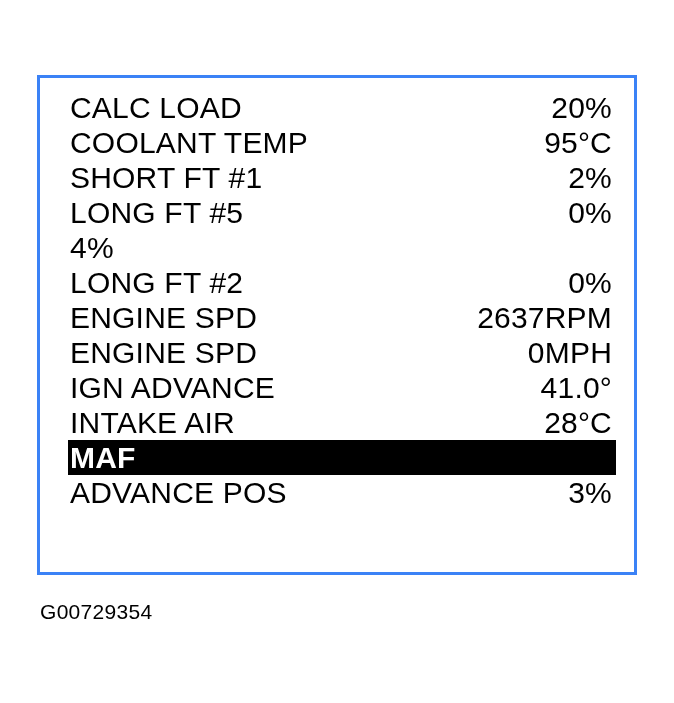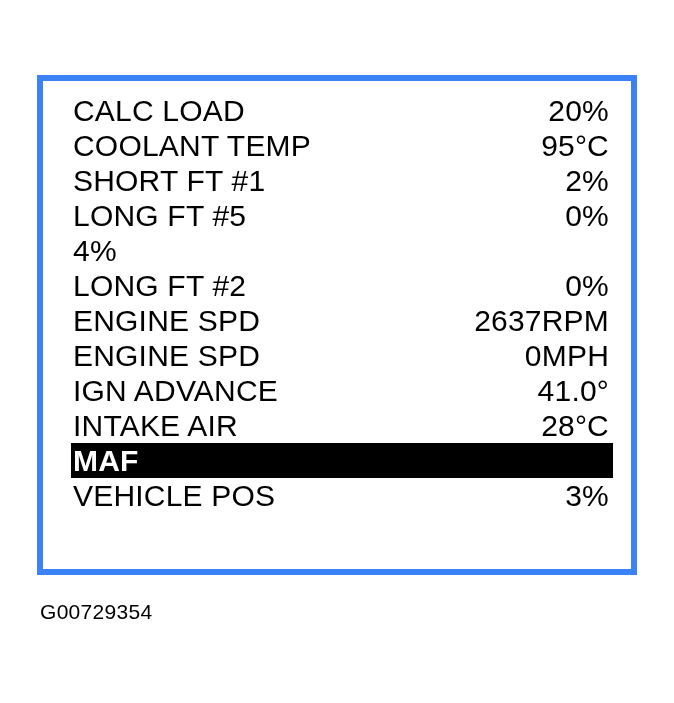--- a/index.html
+++ b/index.html
@@ -14,21 +14,21 @@
     color: #000000;
     position: relative;
     overflow: hidden;
   }
   .screen-frame {
     position: absolute;
     left: 37px;
     top: 75px;
     width: 600px;
     height: 500px;
-    border: 6px solid #3b82f6;
+    border: 3px solid #3b82f6;
     box-sizing: border-box;
     background: #ffffff;
   }
   .pid-list {
     position: absolute;
     left: 28px;
     top: 12px;
     right: 18px;
   }
   .pid-row {
@@ -105,19 +105,19 @@
         <span class="pid-value">41.0°</span>
       </div>
       <div class="pid-row">
         <span class="pid-name">INTAKE AIR</span>
         <span class="pid-value">28°C</span>
       </div>
       <div class="pid-row selected">
         <span class="pid-name">MAF</span>
       </div>
       <div class="pid-row">
-        <span class="pid-name">VEHICLE POS</span>
+        <span class="pid-name">ADVANCE POS</span>
         <span class="pid-value">3%</span>
       </div>
     </div>
 </div>
 
 <div class="figure-label">G00729354</div>
 
 </body></html>

